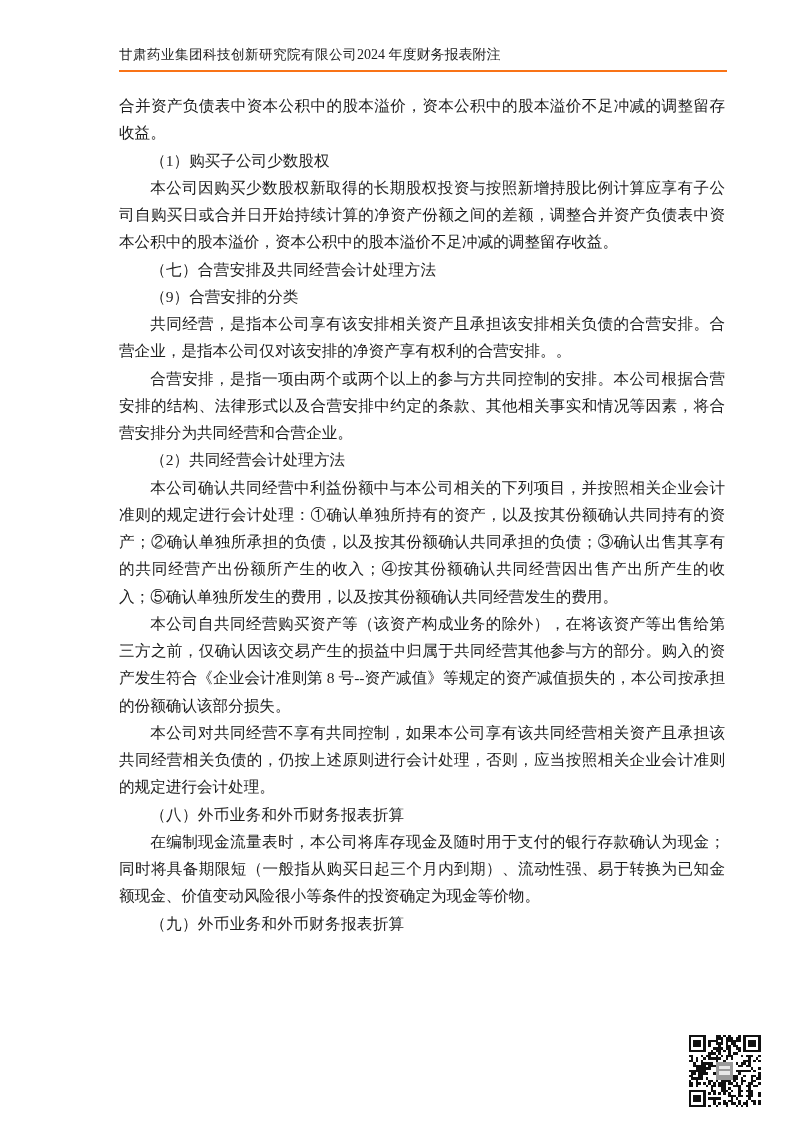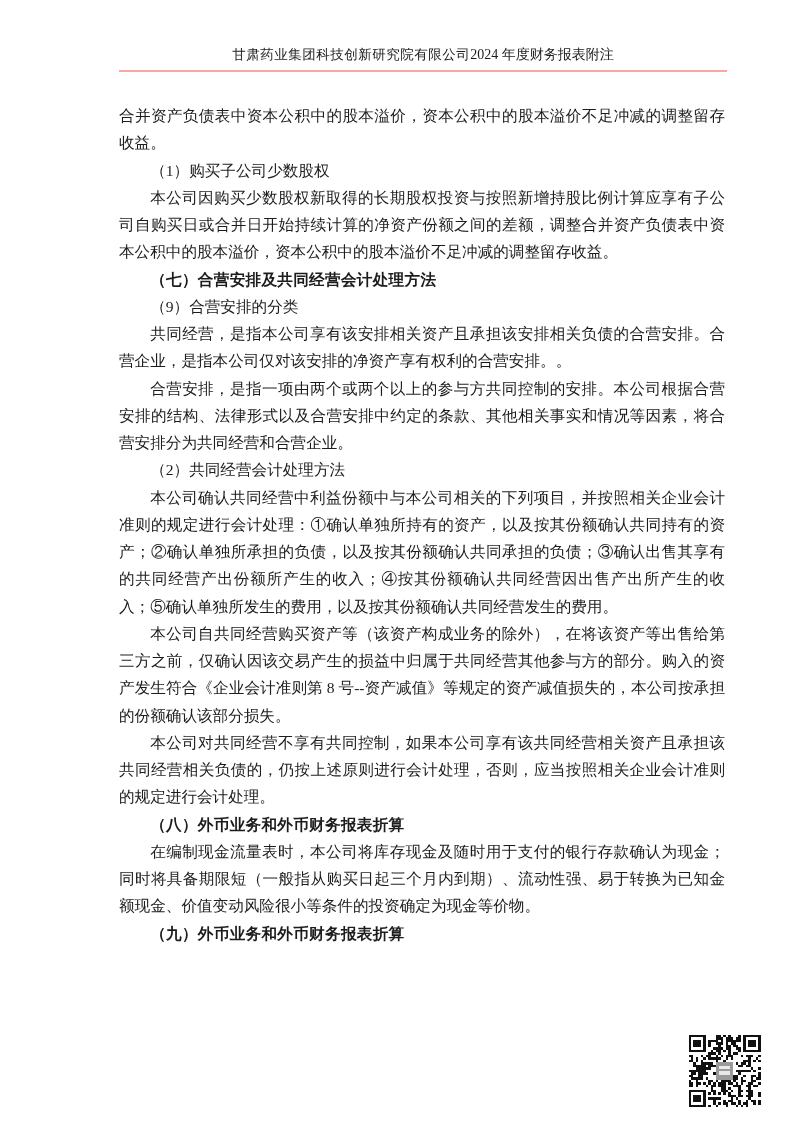--- a/index.html
+++ b/index.html
@@ -16,58 +16,58 @@
     font-family: "Liberation Serif", "DejaVu Serif", serif;
     color: #1c1c1c;
   }
   
   .page-header {
     position: absolute;
     left: 119px;
     width: 608px;
     top: 46px;
     display: flex;
-    justify-content: center;
+    justify-content: flex-start;
     align-items: flex-end;
     padding-bottom: 6px;
-    border-bottom: 2px solid #fca5a5;
+    border-bottom: 2px solid #f97316;
   }
   .header-company {
     font-size: 13.5px;
     letter-spacing: 0.5px;
     white-space: nowrap;
   }
   .header-doc-title {
     font-size: 14px;
     white-space: nowrap;
   }
   
   .doc-body {
     position: absolute;
     left: 119px;
     width: 606px;
-    top: 102px;
+    top: 92px;
     font-size: 15.6px;
     line-height: 27.25px;
     text-align: justify;
     text-justify: inter-ideograph;
   }
   .doc-body p {
     margin: 0;
     padding: 0;
   }
   .doc-body p.indent {
     text-indent: 2em;
   }
   .doc-body p.plain {
     text-indent: 0;
   }
   .doc-body p.heading {
     text-indent: 2em;
-    font-weight: bold;
+    font-weight: normal;
     font-family: "Liberation Sans", "DejaVu Sans", sans-serif;
     letter-spacing: 0.3px;
   }
   
   .page-number {
     position: absolute;
     left: 119px;
     width: 606px;
     top: 1050px;
     text-align: center;

